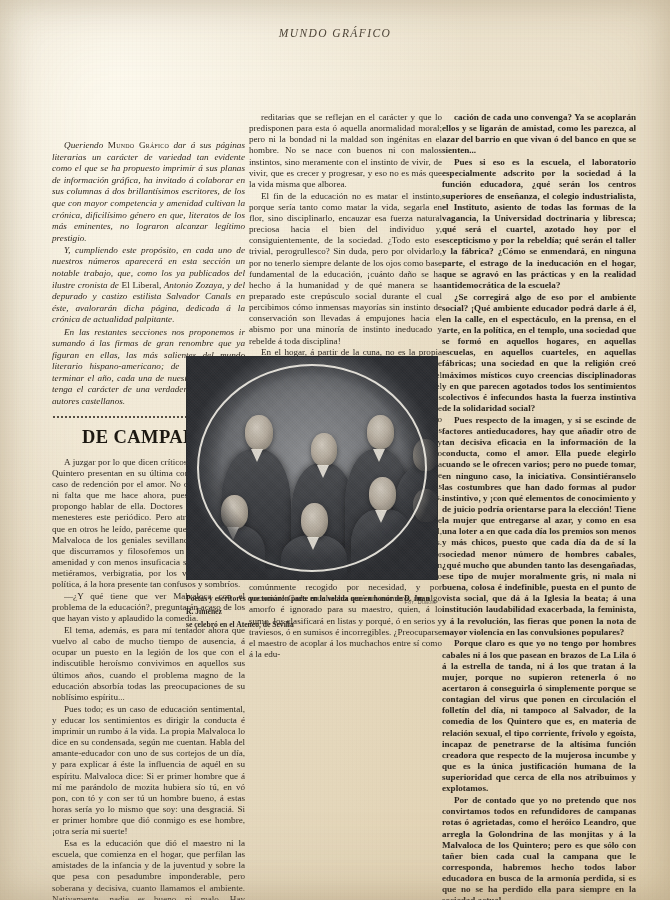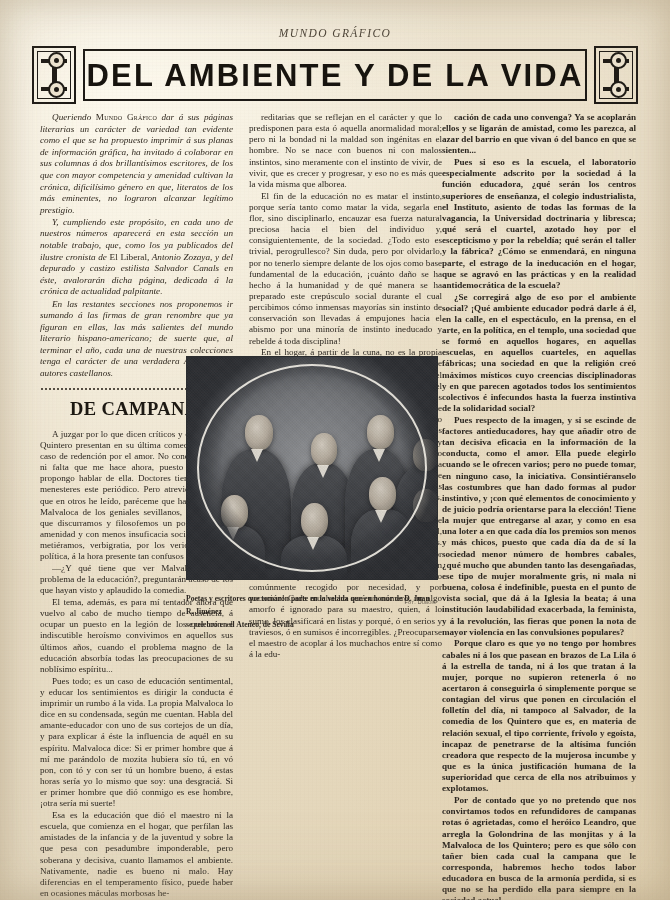--- a/index.html
+++ b/index.html
@@ -134,21 +134,21 @@
 
   
   .cols {
     position: absolute;
     top: 112px;
     left: 36px;
     right: 34px;
     bottom: 44px;
   }
   .col-wrap { position: absolute; top: 0; bottom: 0; }
-  .col-1 { left: 4px;    width: 193px; }
+  .col-1 { left: 16px;    width: 193px; margin-top: 28px; }
   .col-2 { left: 213px; width: 193px; }
   .col-3 { left: 406px; width: 194px; font-weight: bold; }
 
   .para {
     font-size: 9.1px;
     line-height: 11.15px;
     text-align: justify;
     text-indent: 12px;
     color: #2b2620;
     margin: 0 0 0.5px 0;
@@ -292,43 +292,20 @@
 </head>
 <body>
 
 <div class="page">
   <div class="paper-tone"></div>
 
   <div class="content">
 
     <div class="running-head">MUNDO GRÁFICO</div>
 
-    <div class="masthead">
-      <div class="orn">
-        <div class="obox"></div>
-          <div class="obox2"></div>
-        <div class="cap-t"></div>
-          <div class="col"></div>
-          <div class="cap-b"></div>
-        <div class="ros t"></div>
-          <div class="ros b"></div>
-      </div>
-      <div class="title-frame">
-        <div class="masthead-title">DEL AMBIENTE Y DE LA VIDA</div>
-      </div>
-      <div class="orn">
-        <div class="obox"></div>
-          <div class="obox2"></div>
-        <div class="cap-t"></div>
-          <div class="col"></div>
-          <div class="cap-b"></div>
-        <div class="ros t"></div>
-          <div class="ros b"></div>
-      </div>
-    </div>
 
     <div class="cols">
 
       <div class="col-wrap col-1">
         <p class="para lead"><span>Queriendo </span><span class="sc rom">Mundo Gráfico</span><span> dar á sus páginas literarias un carácter de variedad tan evidente como el que se ha propuesto imprimir á sus planas de información gráfica, ha invitado á colaborar en sus columnas á dos brillantísimos escritores, de los que con mayor competencia y amenidad cultivan la crónica, dificilísimo género en que, literatos de los más eminentes, no lograron alcanzar legítimo prestigio.</span></p>
 
         <p class="para lead"><span>Y, cumpliendo este propósito, en cada uno de nuestros números aparecerá en esta sección un notable trabajo, que, como los ya publicados del ilustre cronista de </span><span class="rom">El Liberal</span><span>, </span><span>Antonio Zozaya</span><span>, y del depurado y castizo estilista </span><span>Salvador Canals</span><span> en éste, avalorarán dicha página, dedicada á la crónica de actualidad palpitante.</span></p>
 
         <p class="para lead">En las restantes secciones nos proponemos ir sumando á las firmas de gran renombre que ya figuran en ellas, las más salientes del mundo literario hispano-americano; de suerte que, al terminar el año, cada una de nuestras colecciones tenga el carácter de una verdadera Antología de autores castellanos.</p>
 

